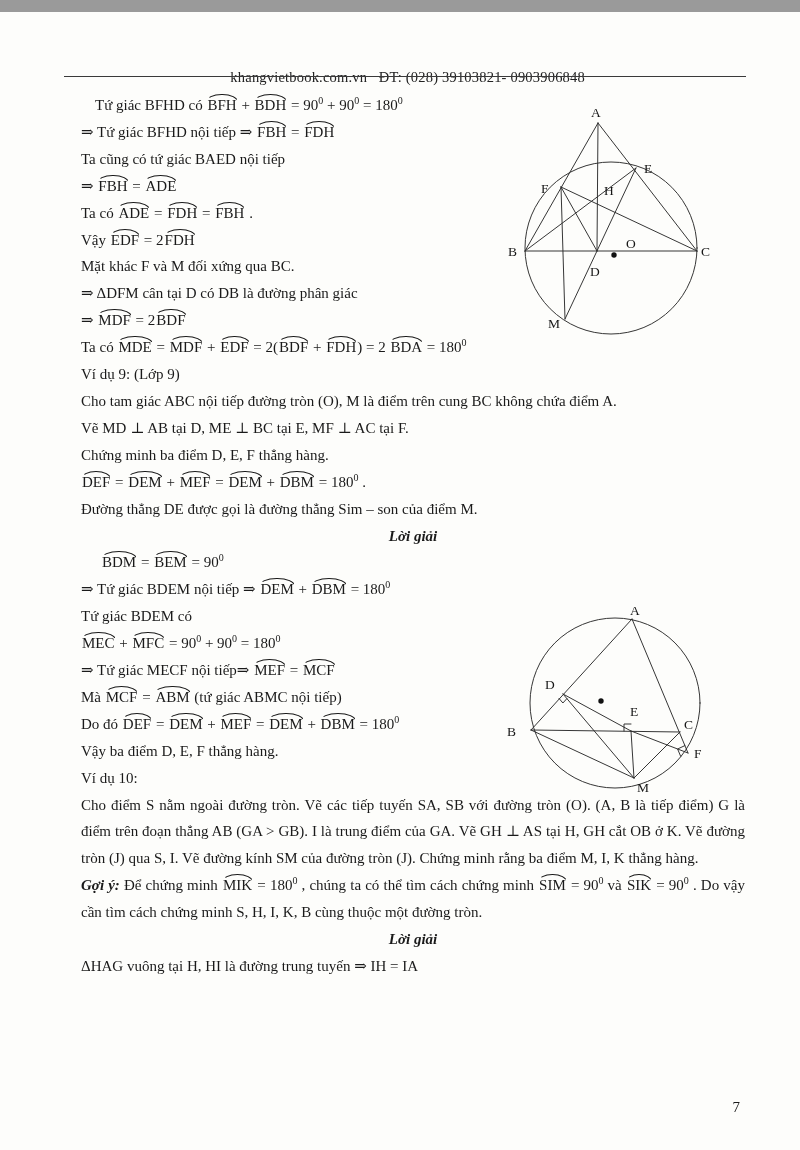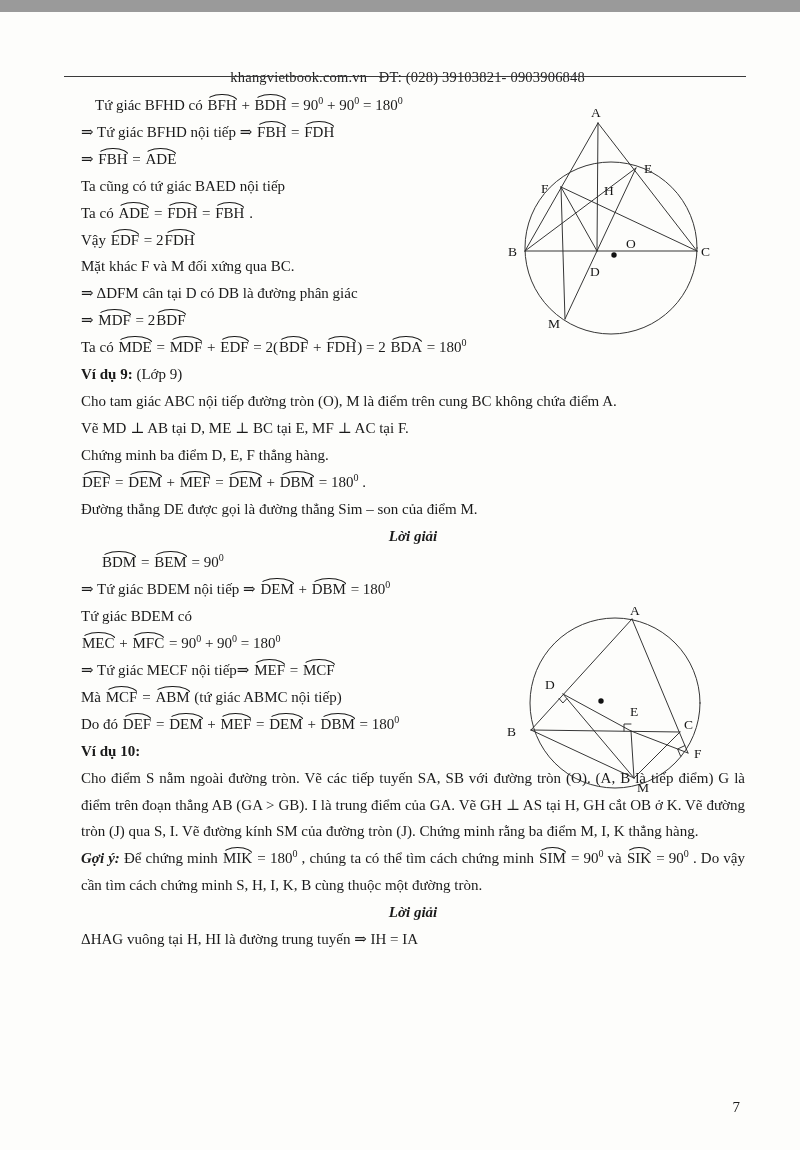--- a/index.html
+++ b/index.html
@@ -11,21 +11,21 @@
     position:absolute;top:40px;left:0;right:0;text-align:center;
     font-size:14.5px;color:#222;white-space:pre;letter-spacing:.2px;
   }
   .rule{position:absolute;top:64px;left:64px;right:54px;border-top:1.3px solid #3a3a3a;}
   .content{position:absolute;top:80px;left:81px;width:664px;}
   .content p{margin:0;font-size:15px;line-height:26.9px;}
   .center{text-align:center;}
   .just{text-align:justify;}
   .ind1{padding-left:14px;}
   .ind2{padding-left:20px;}
-  .b{font-weight:bold;}
+  .b{font-weight:normal;}
   .bi{font-weight:bold;font-style:italic;}
   sup{font-size:10px;line-height:0;vertical-align:super;}
   .hat{position:relative;display:inline-block;line-height:1;padding:0 1px;}
   .hat::after{
     content:"";position:absolute;left:0;right:0;top:-4px;height:6px;
     border:1px solid transparent;border-top:1.3px solid #1a1a1a;
     border-radius:50% / 100% 100% 0 0;
   }
   .fig{position:absolute;}
   .fig svg{display:block;overflow:visible;}
@@ -38,42 +38,43 @@
 <body>
 
 <div class="page">
   <div class="header">
     <span>khangvietbook.com.vn   ĐT: (028) 39103821- 0903906848</span>
   </div>
   <div class="rule"></div>
   <div class="content">
       <p class="ind1">Tứ giác BFHD có <span class="hat">BFH</span> + <span class="hat">BDH</span> = 90<sup>0</sup> + 90<sup>0</sup> = 180<sup>0</sup></p>
       <p>⇒ Tứ giác BFHD nội tiếp ⇒ <span class="hat">FBH</span> = <span class="hat">FDH</span></p>
+      <p>Ta cũng có tứ giác BAED nội tiếp</p>
       <p>⇒ <span class="hat">FBH</span> = <span class="hat">ADE</span></p>
-      <p>Ta cũng có tứ giác BAED nội tiếp</p>
       <p>Ta có <span class="hat">ADE</span> = <span class="hat">FDH</span> = <span class="hat">FBH</span> .</p>
       <p>Vậy <span class="hat">EDF</span> = 2<span class="hat">FDH</span></p>
       <p>Mặt khác F và M đối xứng qua BC.</p>
       <p>⇒ ΔDFM cân tại D có DB là đường phân giác</p>
       <p>⇒ <span class="hat">MDF</span> = 2<span class="hat">BDF</span></p>
       <p>Ta có <span class="hat">MDE</span> = <span class="hat">MDF</span> + <span class="hat">EDF</span> = 2(<span class="hat">BDF</span> + <span class="hat">FDH</span>) = 2 <span class="hat">BDA</span> = 180<sup>0</sup></p>
       <p><span class="b">Ví dụ 9:</span> (Lớp 9)</p>
       <p>Cho tam giác ABC nội tiếp đường tròn (O), M là điểm trên cung BC không chứa điểm A.</p>
       <p>Vẽ MD ⊥ AB tại D, ME ⊥ BC tại E, MF ⊥ AC tại F.</p>
       <p>Chứng minh ba điểm D, E, F thẳng hàng.</p>
       <p><span class="hat">DEF</span> = <span class="hat">DEM</span> + <span class="hat">MEF</span> = <span class="hat">DEM</span> + <span class="hat">DBM</span> = 180<sup>0</sup> .</p>
       <p>Đường thẳng DE được gọi là đường thẳng Sim – son của điểm M.</p>
       <p class="center"><span class="bi">Lời giải</span></p>
       <p class="ind2"><span class="hat">BDM</span> = <span class="hat">BEM</span> = 90<sup>0</sup></p>
       <p>⇒ Tứ giác BDEM nội tiếp ⇒ <span class="hat">DEM</span> + <span class="hat">DBM</span> = 180<sup>0</sup></p>
       <p>Tứ giác BDEM có</p>
       <p><span class="hat">MEC</span> + <span class="hat">MFC</span> = 90<sup>0</sup> + 90<sup>0</sup> = 180<sup>0</sup></p>
       <p>⇒ Tứ giác MECF nội tiếp⇒ <span class="hat">MEF</span> = <span class="hat">MCF</span></p>
       <p>Mà <span class="hat">MCF</span> = <span class="hat">ABM</span> (tứ giác ABMC nội tiếp)</p>
       <p>Do đó <span class="hat">DEF</span> = <span class="hat">DEM</span> + <span class="hat">MEF</span> = <span class="hat">DEM</span> + <span class="hat">DBM</span> = 180<sup>0</sup></p>
+      <p>Vậy ba điểm D, E, F thẳng hàng.</p>
       <p><span class="b">Ví dụ 10:</span></p>
       <p class="just">Cho điểm S nằm ngoài đường tròn. Vẽ các tiếp tuyến SA, SB với đường tròn (O). (A, B là tiếp điểm) G là điểm trên đoạn thẳng AB (GA &gt; GB). I là trung điểm của GA. Vẽ GH ⊥ AS tại H, GH cắt OB ở K. Vẽ đường tròn (J) qua S, I. Vẽ đường kính SM của đường tròn (J). Chứng minh rằng ba điểm M, I, K thẳng hàng.</p>
       <p class="just"><span class="bi">Gợi ý:</span> Để chứng minh <span class="hat">MIK</span> = 180<sup>0</sup> , chúng ta có thể tìm cách chứng minh <span class="hat">SIM</span> = 90<sup>0</sup> và <span class="hat">SIK</span> = 90<sup>0</sup> . Do vậy cần tìm cách chứng minh S, H, I, K, B cùng thuộc một đường tròn.</p>
       <p class="center"><span class="bi">Lời giải</span></p>
       <p>ΔHAG vuông tại H, HI là đường trung tuyến ⇒ IH = IA</p>
     </div>
   <div class="pageno">7</div>
 <div class="fig" style="left: 486px; top: 84px; width: 258px; height: 258px;">
       <svg width="258" height="258" viewBox="0 0 258 258">
         <circle cx="125" cy="152" r="86" class="stk"></circle>

